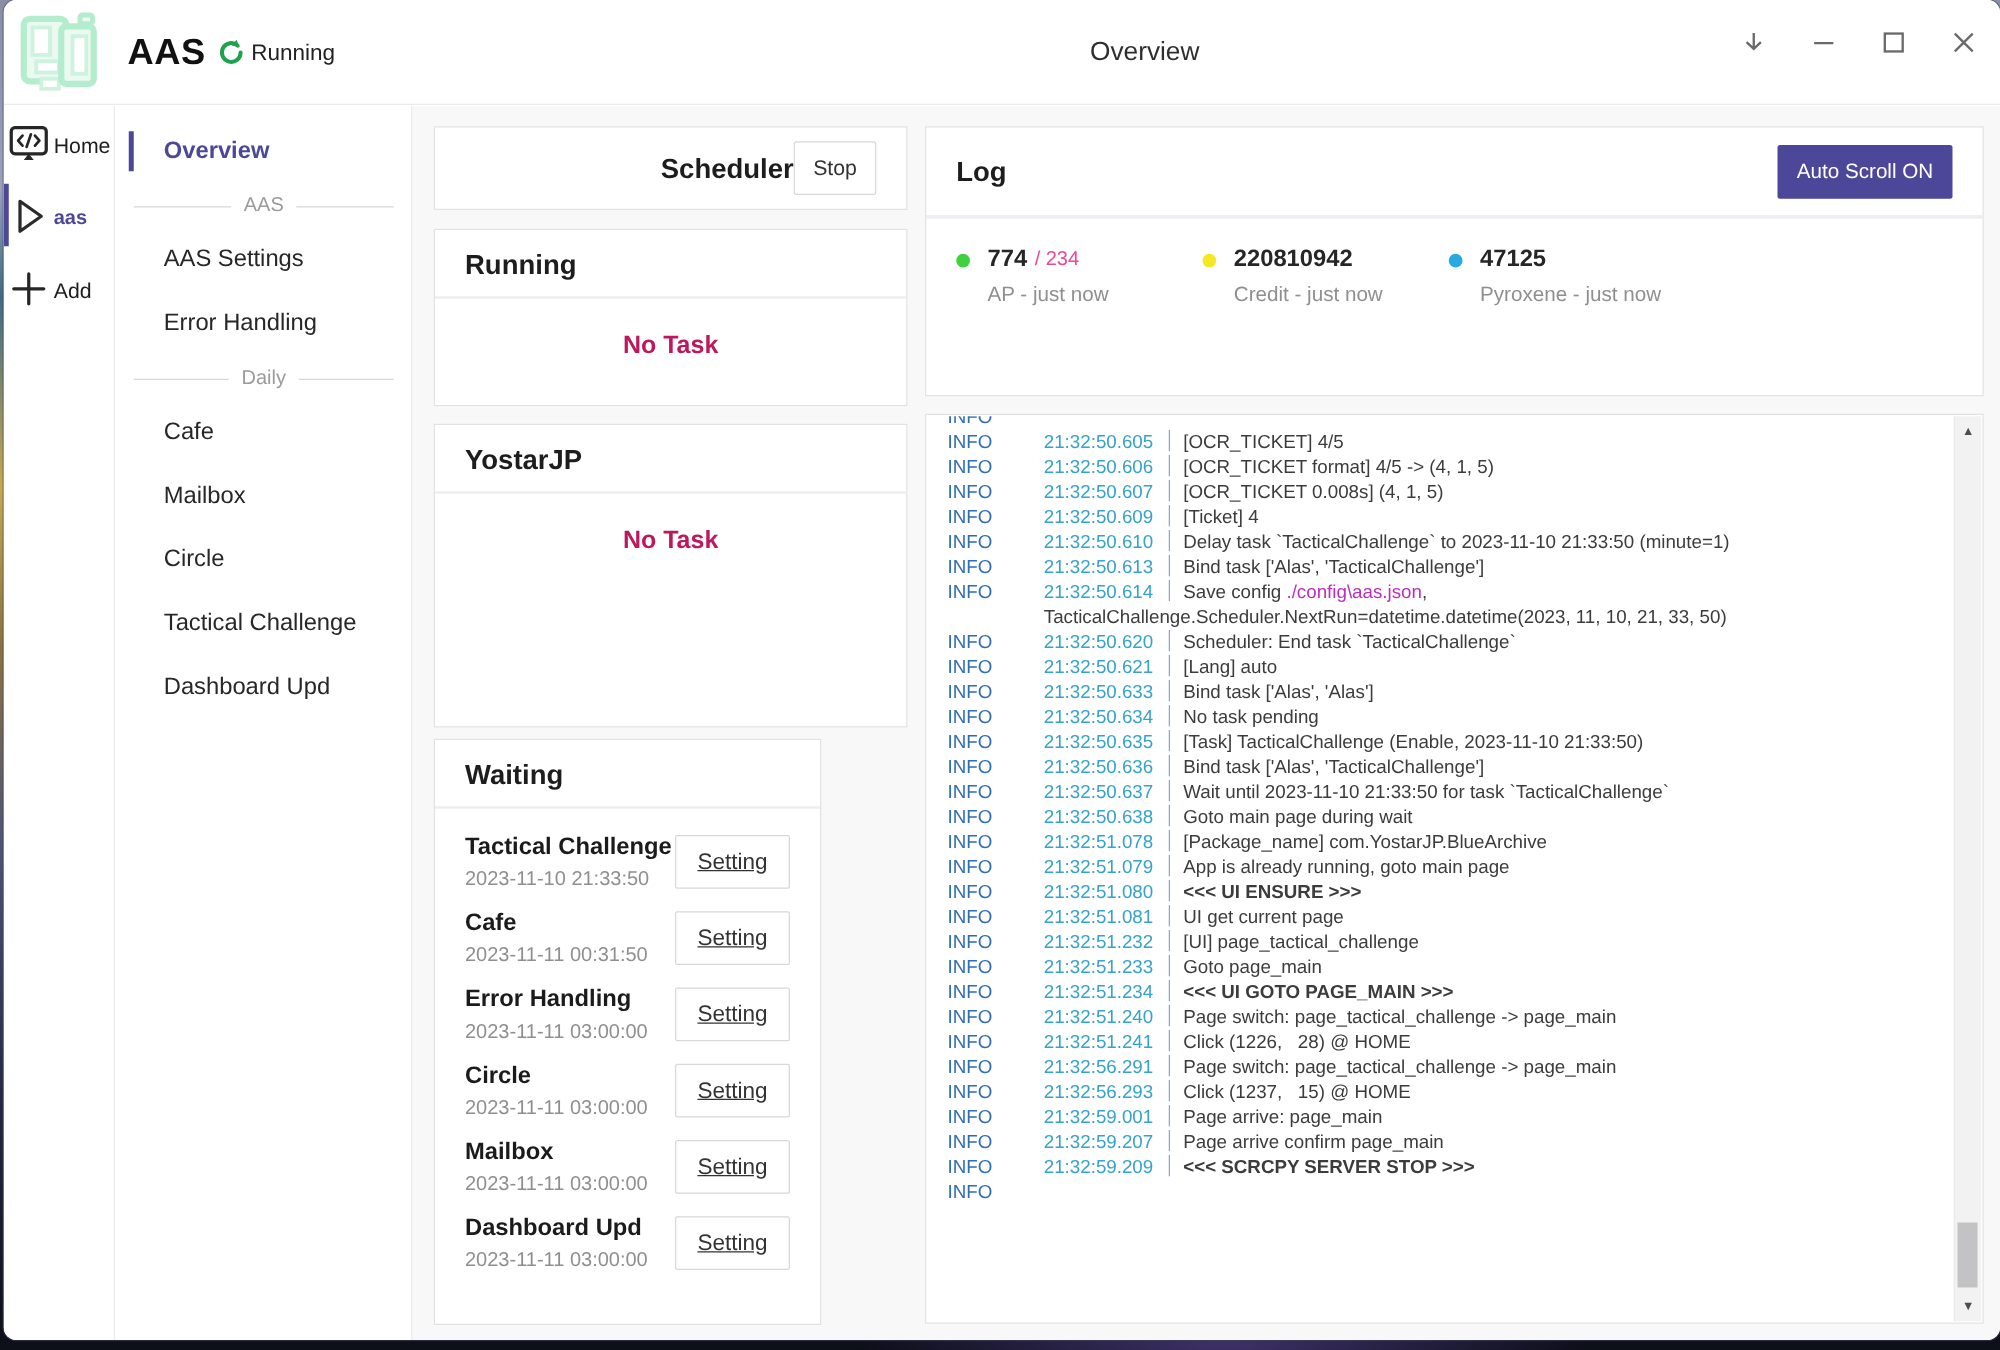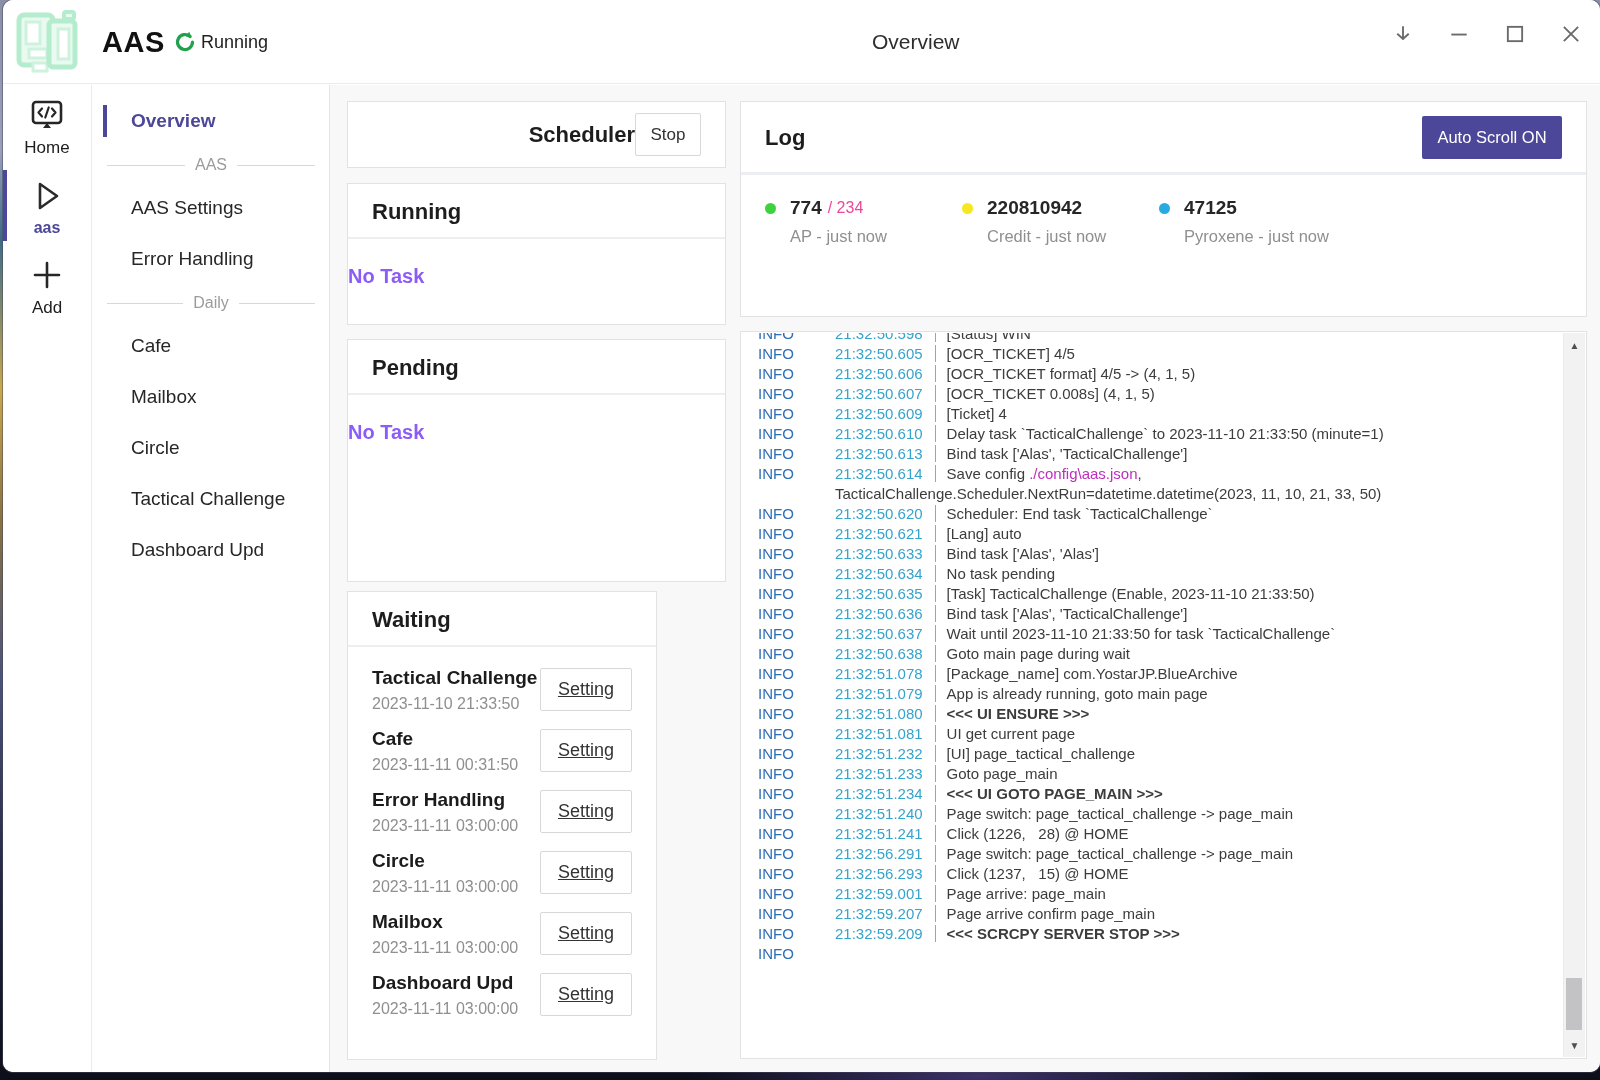--- a/index.html
+++ b/index.html
@@ -20,40 +20,40 @@
   .app-name{position:absolute;left:99px;top:0;height:84px;display:flex;align-items:center;
     font-size:29px;font-weight:700;color:#111;letter-spacing:.5px;}
   .status-group{position:absolute;left:170px;top:0;height:84px;display:flex;align-items:center;gap:4px;}
   .status-text{font-size:18px;color:#222;}
   .page-title{position:absolute;left:869px;top:0;height:84px;display:flex;align-items:center;font-size:21px;color:#2e2e2e;}
   .win-controls{position:absolute;right:18px;top:0;height:68px;display:flex;align-items:center;gap:34px;}
   .win-btn{width:22px;height:22px;display:flex;align-items:center;justify-content:center;cursor:default;}
 
   
   .rail{position:absolute;left:0;top:85px;bottom:0;width:89px;background:#fff;border-right:1px solid #ececec;}
-  .rail-item{position:relative;display:flex;flex-direction:column;align-items:center;padding:10px 0 8px;}
+  .rail-item{position:relative;display:flex;align-items:center;padding:10px 0 8px;}
   .rail-label{font-size:17px;color:#1d1d1d;margin-top:3px;}
   .rail-item.active .rail-label{color:var(--c-accent);font-weight:700;font-size:16px;}
   .rail-item.active::before{content:"";position:absolute;left:0;top:4px;bottom:4px;width:4px;background:var(--c-accent);}
 
   
   .nav{position:absolute;left:90px;top:85px;bottom:0;width:237px;background:#fff;border-right:1px solid #e6e6e6;padding-top:16px;}
   .nav-item{position:relative;font-size:19px;color:#272727;padding:9px 10px 9px 38px;margin-bottom:11px;cursor:default;}
   .nav-item.active{color:var(--c-accent);font-weight:700;}
   .nav-item.active::before{content:"";position:absolute;left:10px;top:4px;bottom:4px;width:4px;background:var(--c-accent);}
   .nav-divider{display:flex;align-items:center;gap:10px;padding:4px 14px;margin-bottom:10px;}
   .nav-divider .dl{flex:1;height:1px;background:#d8d8d8;}
   .nav-divider .dt{font-size:16px;color:#9b9b9b;}
 
   
   .main{position:absolute;left:327px;top:85px;right:0;bottom:0;background:#f8f8f9;}
   .card{position:absolute;background:#fff;border:1px solid #e2e2e2;}
   .card-title{font-size:22px;font-weight:700;color:#1d1d1d;}
   .titled .head{padding:15px 24px 12px;border-bottom:2px solid #eeeeee;}
-  .no-task{text-align:left;font-size:20px;font-weight:600;color:#8b5cf6;margin-top:26px;}
+  .no-task{text-align:center;font-size:20px;font-weight:600;color:#be185d;margin-top:26px;}
 
   .card-scheduler{left:17px;top:16px;width:379px;height:67px;display:flex;align-items:center;justify-content:flex-end;padding:0 24px;}
   .btn{background:#fff;border:1px solid #d8d8d8;border-radius:2px;font-size:17px;color:#333;cursor:default;}
   .stop-btn{width:66px;height:43px;}
 
   .card-running{left:17px;top:98px;width:379px;height:142px;}
   .card-pending{left:17px;top:254px;width:379px;height:243px;}
   .card-waiting{left:17px;top:506px;width:310px;height:469px;}
 
   .wait-list{padding:12px 24px 0;}
@@ -191,21 +191,21 @@
       <span class="card-title">Scheduler</span>
       <button class="btn stop-btn">Stop</button>
     </div>
 
     <div class="card card-running titled">
       <div class="head"><span class="card-title">Running</span></div>
       <div class="no-task">No Task</div>
     </div>
 
     <div class="card card-pending titled">
-      <div class="head"><span class="card-title">Pending</span></div>
+      <div class="head"><span class="card-title">YostarJP</span></div>
       <div class="no-task">No Task</div>
     </div>
 
     <div class="card card-waiting titled">
       <div class="head"><span class="card-title">Waiting</span></div>
       <div class="wait-list">
           <div class="wait-row">
             <div class="wait-info">
               <div class="wait-name">Tactical Challenge</div>
               <div class="wait-time">2023-11-10 21:33:50</div>
@@ -279,21 +279,20 @@
             <div class="stat-label">Pyroxene - just now</div>
           </div>
         </div>
     </div>
 
     <div class="card card-logout">
       <div class="log-scroll">
         <div class="log-lines">
             <div class="log-row">
               <span class="log-level">INFO</span>
-              <span class="log-body"><span class="log-time">21:32:50.598</span><span class="log-sep"></span><span class="log-msg">[Status] WIN</span></span>
             </div>
             <div class="log-row">
               <span class="log-level">INFO</span>
               <span class="log-body"><span class="log-time">21:32:50.605</span><span class="log-sep"></span><span class="log-msg">[OCR_TICKET] 4/5</span></span>
             </div>
             <div class="log-row">
               <span class="log-level">INFO</span>
               <span class="log-body"><span class="log-time">21:32:50.606</span><span class="log-sep"></span><span class="log-msg">[OCR_TICKET format] 4/5 -&gt; (4, 1, 5)</span></span>
             </div>
             <div class="log-row">

